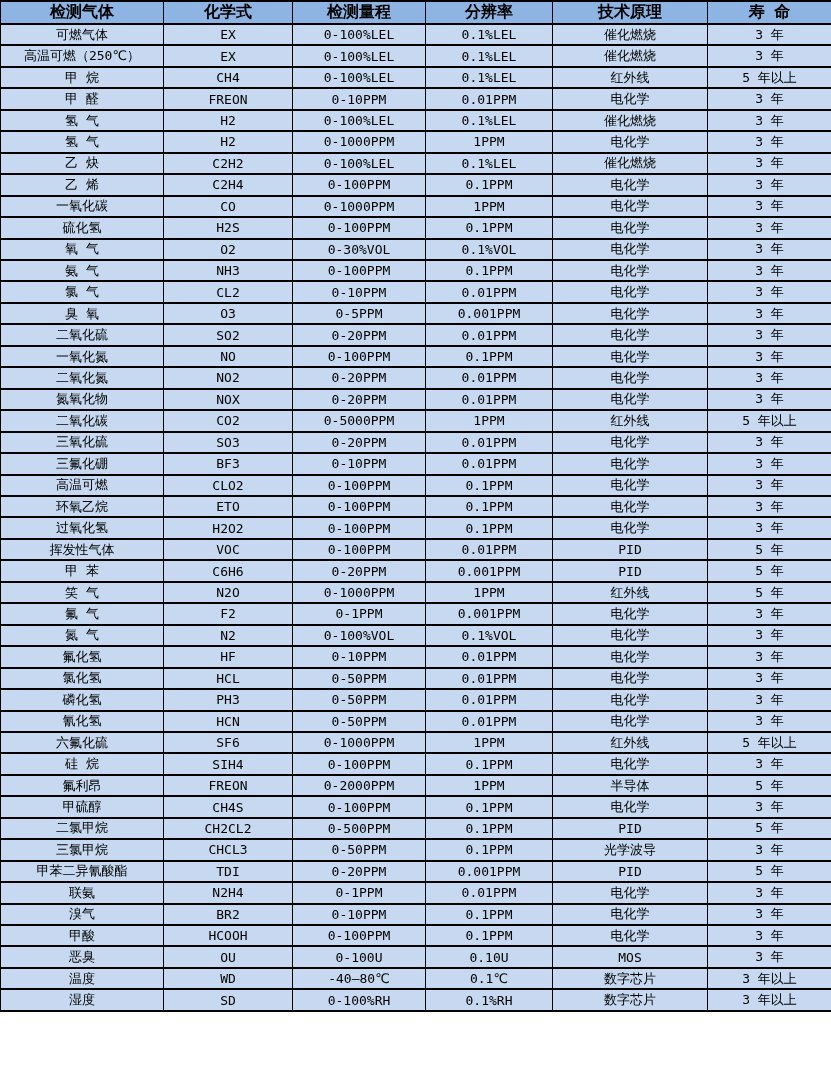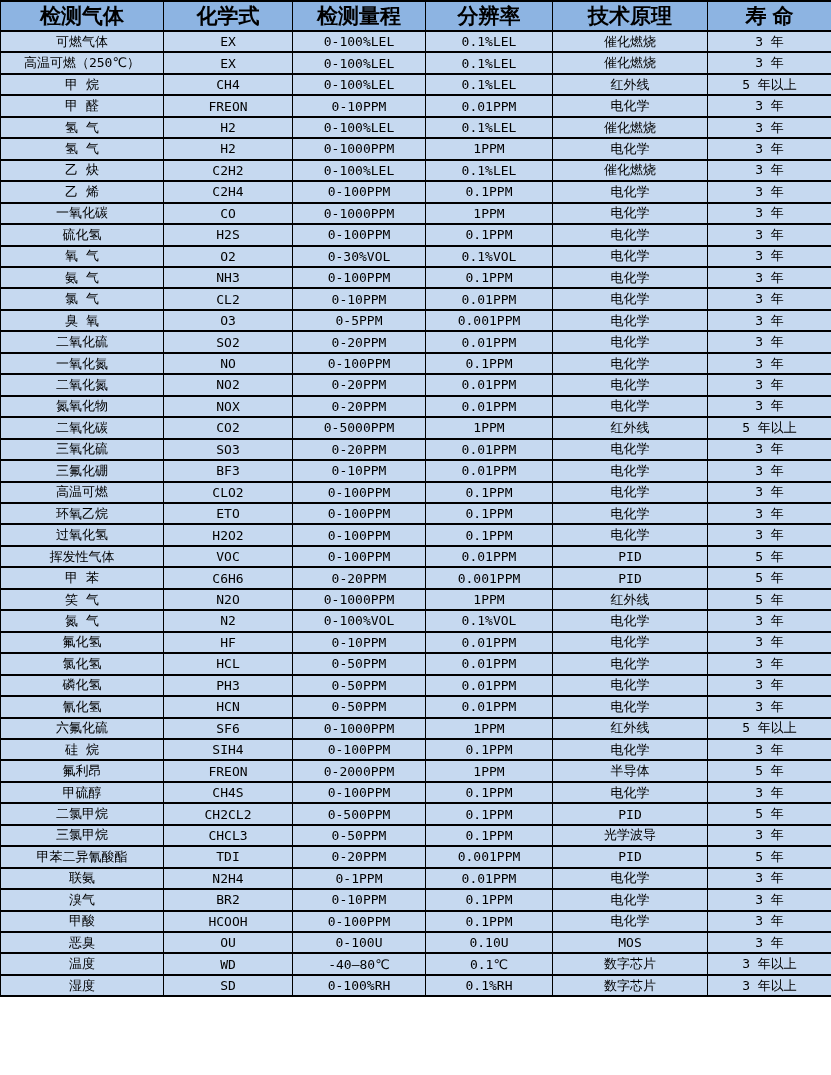--- a/index.html
+++ b/index.html
@@ -23,23 +23,23 @@
     text-align:center;
     vertical-align:middle;
     padding:0 2px;
     overflow:hidden;
     white-space:nowrap;
     color:var(--text-color);
   }
   .spec-table th{
     height:19.5px;
     background:var(--header-bg);
-    font-family:Liberation Sans, sans-serif;
+    font-family:Liberation Mono, monospace;
     font-weight:bold;
-    font-size:21px;
+    font-size:16px;
   }
   .spec-table td{
     height:19.46px;
     background:var(--row-bg);
     font-size:13px;
   }
 </style>
 </head>
 <body>
 
@@ -273,20 +273,28 @@
       </tr>
       <tr>
         <td>笑 气</td>
         <td>N2O</td>
         <td>0-1000PPM</td>
         <td>1PPM</td>
         <td>红外线</td>
         <td>5 年</td>
       </tr>
       <tr>
+        <td>氟 气</td>
+        <td>F2</td>
+        <td>0-1PPM</td>
+        <td>0.001PPM</td>
+        <td>电化学</td>
+        <td>3 年</td>
+      </tr>
+      <tr>
         <td>氮 气</td>
         <td>N2</td>
         <td>0-100%VOL</td>
         <td>0.1%VOL</td>
         <td>电化学</td>
         <td>3 年</td>
       </tr>
       <tr>
         <td>氟化氢</td>
         <td>HF</td>

